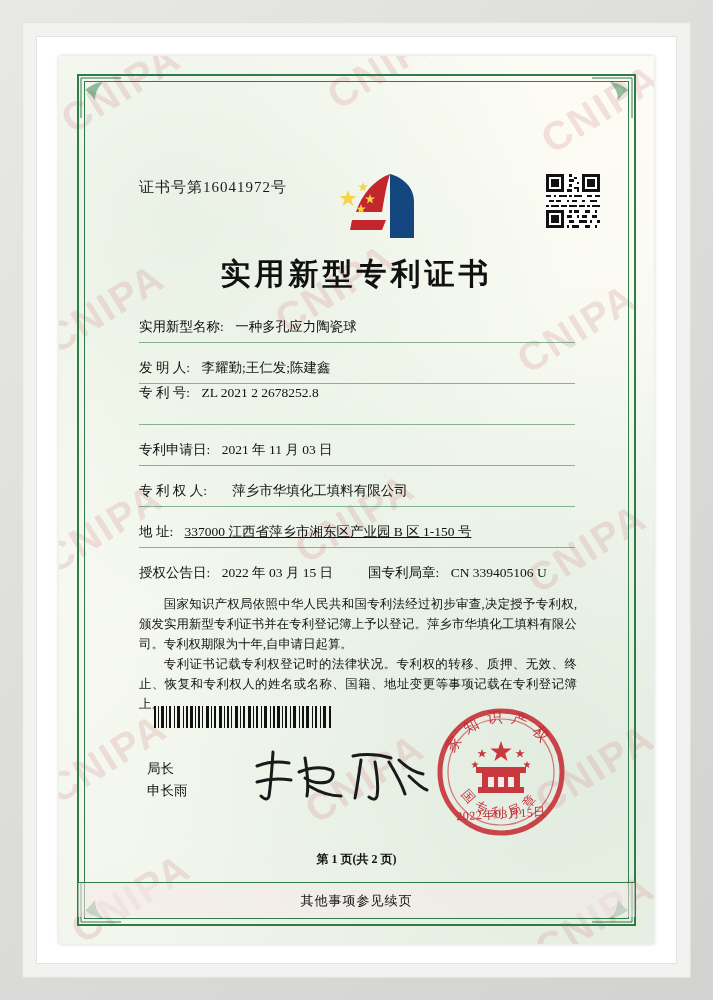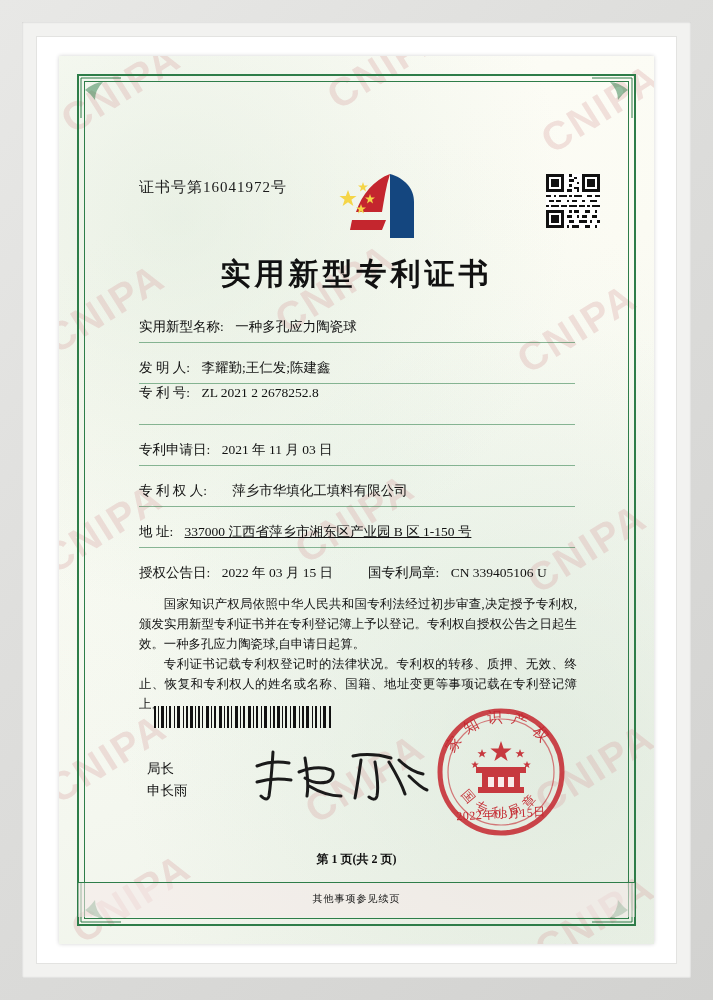--- a/index.html
+++ b/index.html
@@ -121,21 +121,21 @@
     position:absolute;left:0;right:0;top:795px;text-align:center;
     font-size:12px;color:#111;font-weight:bold;
   }
   #footer-note-band{
     position:absolute;left:19px;right:19px;top:826px;height:34px;
     border-top:1px solid #2e7d49;
     background:rgba(246,234,234,.55);
   }
   #footer-note{
     position:absolute;left:0;right:0;top:836px;text-align:center;
-    font-size:10px;color:#111;letter-spacing:1px;
+    font-size:13px;color:#111;letter-spacing:1px;
   }
 </style>
 </head>
 <body>
 
 <div id="photo-frame">
   <div id="frame-inner">
     <div id="frame-inner2"></div>
   </div>
 
@@ -293,21 +293,21 @@
 
     <div class="field" style="top:508px;">
       <span class="flabel">授权公告日:</span>
       <span class="fvalue" style="margin-left:8px;">2022 年 03 月 15 日</span>
     </div>
     <div class="field" style="left:309px;top:508px;">
       <span class="flabel">国专利局章:</span>
       <span class="fvalue" style="margin-left:8px;">CN 339405106 U</span>
     </div>
 
-    <div class="para" style="top:538px;">国家知识产权局依照中华人民共和国专利法经过初步审查,决定授予专利权,颁发实用新型专利证书并在专利登记簿上予以登记。专利权自授权公告之日起生效。一种多孔应力陶瓷球,自申请日起算。</div>
+    <div class="para" style="top:538px;">国家知识产权局依照中华人民共和国专利法经过初步审查,决定授予专利权,颁发实用新型专利证书并在专利登记簿上予以登记。萍乡市华填化工填料有限公司。专利权期限为十年,自申请日起算。</div>
     <div class="para" style="top:598px;">专利证书记载专利权登记时的法律状况。专利权的转移、质押、无效、终止、恢复和专利权人的姓名或名称、国籍、地址变更等事项记载在专利登记簿上。</div>
 
     <svg id="barcode" viewBox="0 0 178 22" shape-rendering="crispEdges">
       <rect width="178" height="22" fill="transparent"></rect>
       <g fill="#111">
         <rect x="0" y="0" width="2" height="22"></rect>
           <rect x="4" y="0" width="1" height="22"></rect>
         <rect x="7" y="0" width="3" height="22"></rect>
           <rect x="12" y="0" width="1" height="22"></rect>
         <rect x="15" y="0" width="2" height="22"></rect>

